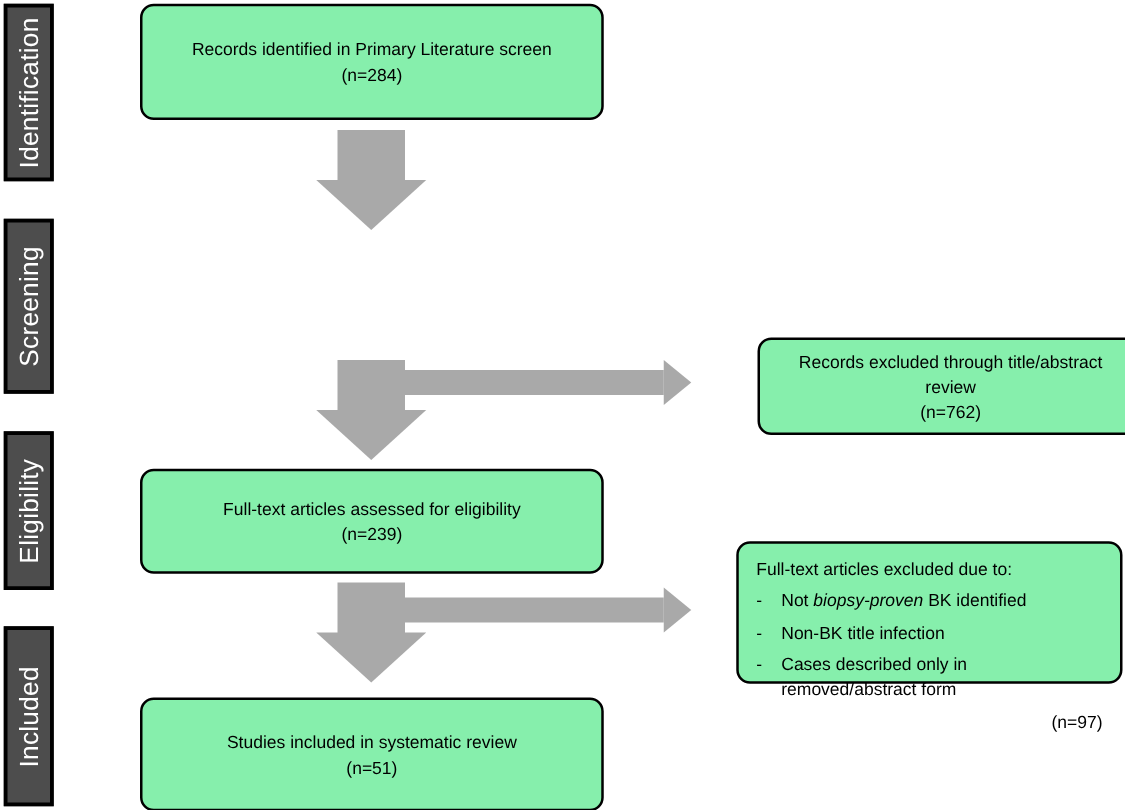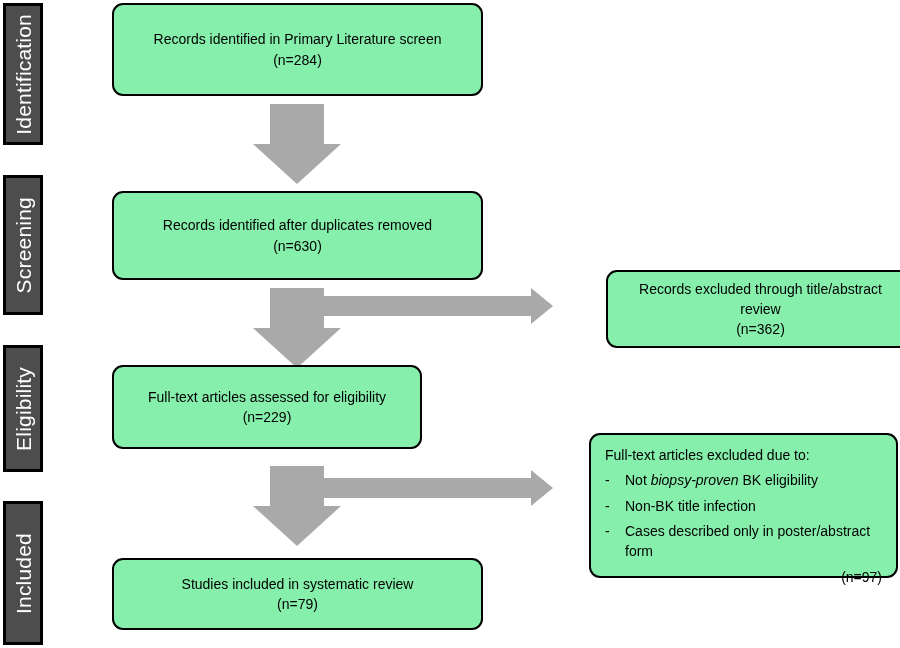--- a/index.html
+++ b/index.html
@@ -163,55 +163,51 @@
   <div class="arrow-right" style="left:305px; top:470px; width:248px; height:36px;">
     <div class="shaft" style="left:0px; top:8px; width:226px; height:20px;"></div>
     <div class="head" style="left:226px; top:0px;"></div>
   </div>
 
   <div class="flow-box" style="left:112px; top:3px; width:371px; height:93px;">
     <span class="ln">Records identified in Primary Literature screen</span>
     <span class="ln">(n=284)</span>
   </div>
 
-  <div class="flow-box" style="left:112px; top:191px; width:371px; height:89px;">
-    <span class="ln">Records identified after duplicates removed</span>
-    <span class="ln">(n=630)</span>
-  </div>
 
   <div class="flow-box" style="left:589px; top:270px; width:309px; height:78px;margin-left:17px;">
     <span class="ln">Records excluded through title/abstract</span>
     <span class="ln">review</span>
-    <span class="ln">(n=362)</span>
-  </div>
-
-  <div class="flow-box" style="left:112px; top:365px; width:310px; height:84px;">
+    <span class="ln">(n=762)</span>
+  </div>
+
+  <div class="flow-box" style="left:112px; top:375px; width:371px; height:84px;">
     <span class="ln">Full-text articles assessed for eligibility</span>
-    <span class="ln">(n=229)</span>
-  </div>
-
-  <div class="flow-box reasons-box" style="left:589px; top:433px; width:309px; height:145px;">
+    <span class="ln">(n=239)</span>
+  </div>
+
+  <div class="flow-box reasons-box" style="left:589px; top:433px; width:309px; height:114px;">
     <span class="reasons-head">Full-text articles excluded due to:</span>
 
     <div class="reason-row">
       <span class="reason-dash">-</span>
-      <span class="reason-text"><span>Not </span><em>biopsy-proven</em><span> BK eligibility</span></span>
+      <span class="reason-text"><span>Not </span><em>biopsy-proven</em><span> BK identified</span></span>
     </div>
 
     <div class="reason-row">
       <span class="reason-dash">-</span>
       <span class="reason-text">Non-BK title infection</span>
     </div>
 
     <div class="reason-row">
       <span class="reason-dash">-</span>
-      <span class="reason-text">Cases described only in poster/abstract form</span>
+      <span class="reason-text">Cases described only in removed/abstract form</span>
     </div>
 
     <span class="reasons-count">(n=97)</span>
   </div>
 
-  <div class="flow-box" style="left:112px; top:558px; width:371px; height:72px;">
+  <div class="flow-box" style="left:112px; top:558px; width:371px; height:91px;">
     <span class="ln">Studies included in systematic review</span>
-    <span class="ln">(n=79)</span>
+    <span class="ln">(n=51)</span>
   </div>
 
 </div>
 
 </body></html>

